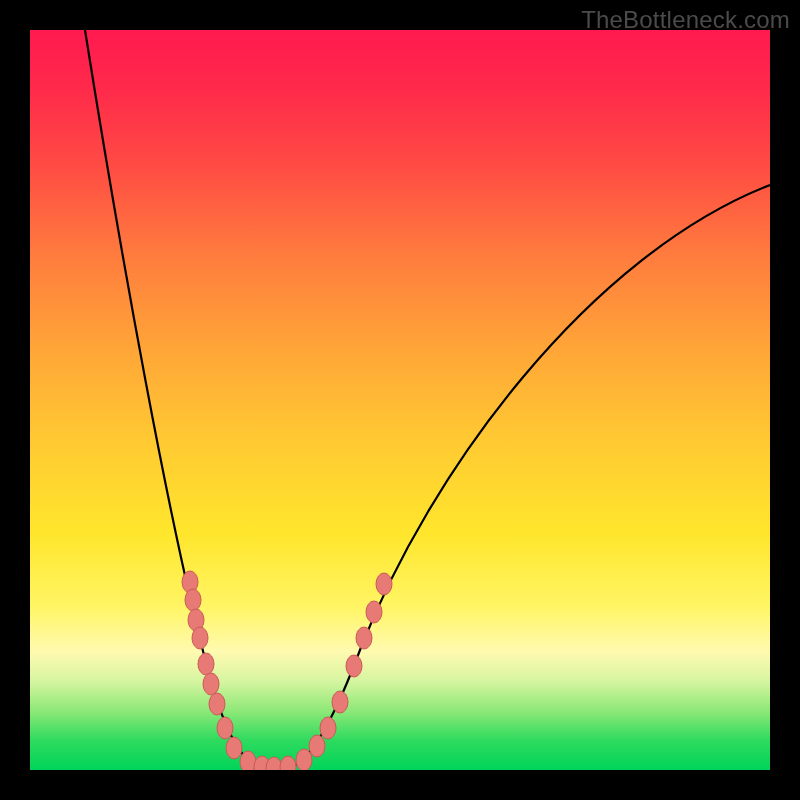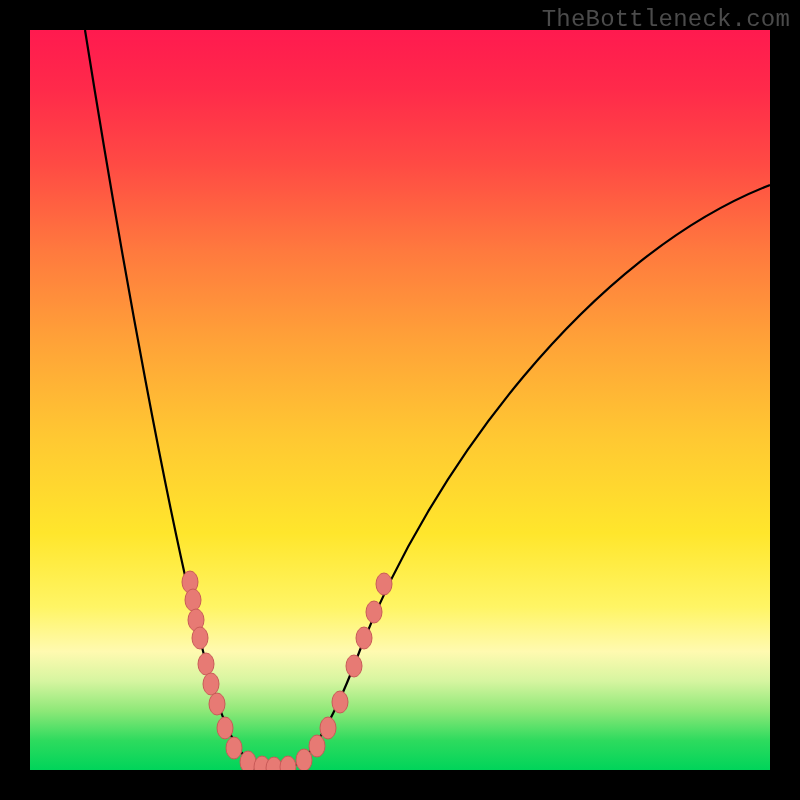--- a/index.html
+++ b/index.html
@@ -11,21 +11,20 @@
     background: #000;
     font-family: Arial, Helvetica, sans-serif;
   }
   .frame {
     position: absolute;
     left: 0;
     top: 0;
     width: 800px;
     height: 800px;
     background: #000;
-    font-family: Liberation Mono, monospace;
   }
   .plot {
     position: absolute;
     left: 30px;
     top: 30px;
     width: 740px;
     height: 740px;
     background: linear-gradient(to bottom,
       #ff1a4f 0%,
       #ff2a4a 8%,

